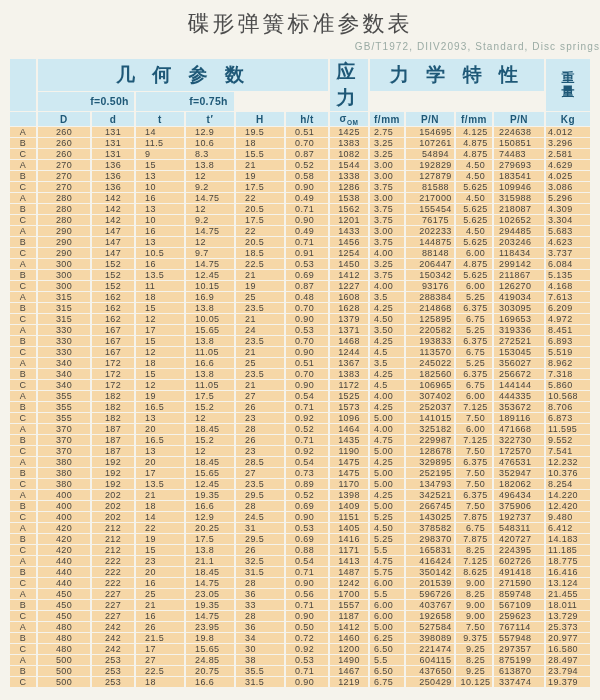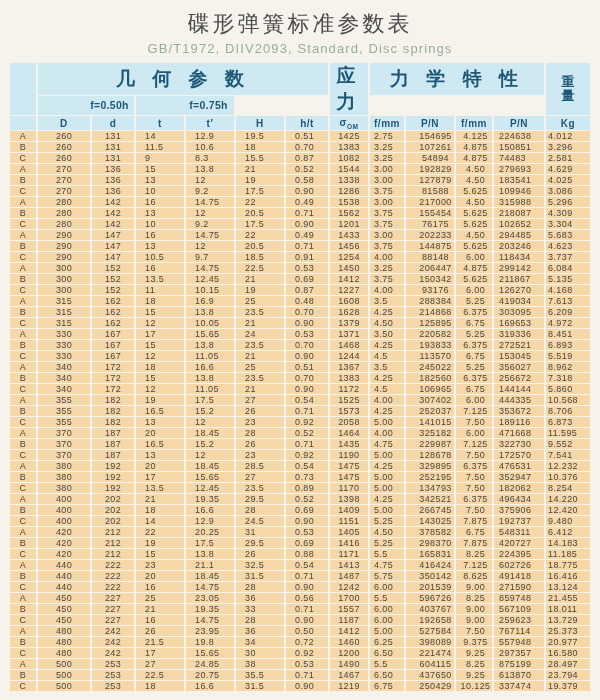--- a/index.html
+++ b/index.html
@@ -1,18 +1,18 @@
 <!DOCTYPE html>
 <html><head>
 <meta charset="utf-8">
 <style>
   html,body{margin:0;padding:0;width:600px;height:700px;overflow:hidden;
     background:#f5f3ec;font-family:"Liberation Sans",sans-serif;}
   .title{text-align:center;padding-top:9px;font-size:22px;letter-spacing:3px;color:#4c4c4c;}
-  .subtitle{text-align:center;font-size:13px;letter-spacing:1.1px;color:#9aaba4;margin-top:2px;}
+  .subtitle{text-align:right;font-size:10px;letter-spacing:1.1px;color:#9aaba4;margin-top:2px;}
   table{margin:6px auto 0;width:584px;table-layout:fixed;
     border-collapse:separate;border-spacing:2px 1px;}
   th{background:#cfe9f2;color:#1e5877;padding:0;font-weight:bold;vertical-align:middle;}
   thead tr.grp-row th{height:25px;}
   thead tr.sub-row th{height:16px;}
   thead tr.sym-row th{height:14px;font-size:10px;letter-spacing:.5px;}
   .grp{font-size:19px;letter-spacing:6px;}
   .weight div{font-size:13px;line-height:14px;letter-spacing:0;}
   .sub{font-size:10.5px;letter-spacing:.3px;padding-left:47px;}
   .sym-row sub{font-size:6.5px;}
@@ -497,21 +497,21 @@
   </tr>
 
   <tr>
     <td>C</td>
     <td>355</td>
     <td>182</td>
     <td>13</td>
     <td>12</td>
     <td>23</td>
     <td>0.92</td>
-    <td>2058</td>
+    <td>1096</td>
     <td>5.00</td>
     <td>141015</td>
     <td>7.50</td>
     <td>189116</td>
     <td>6.873</td>
   </tr>
 
   <tr>
     <td>A</td>
     <td>370</td>

